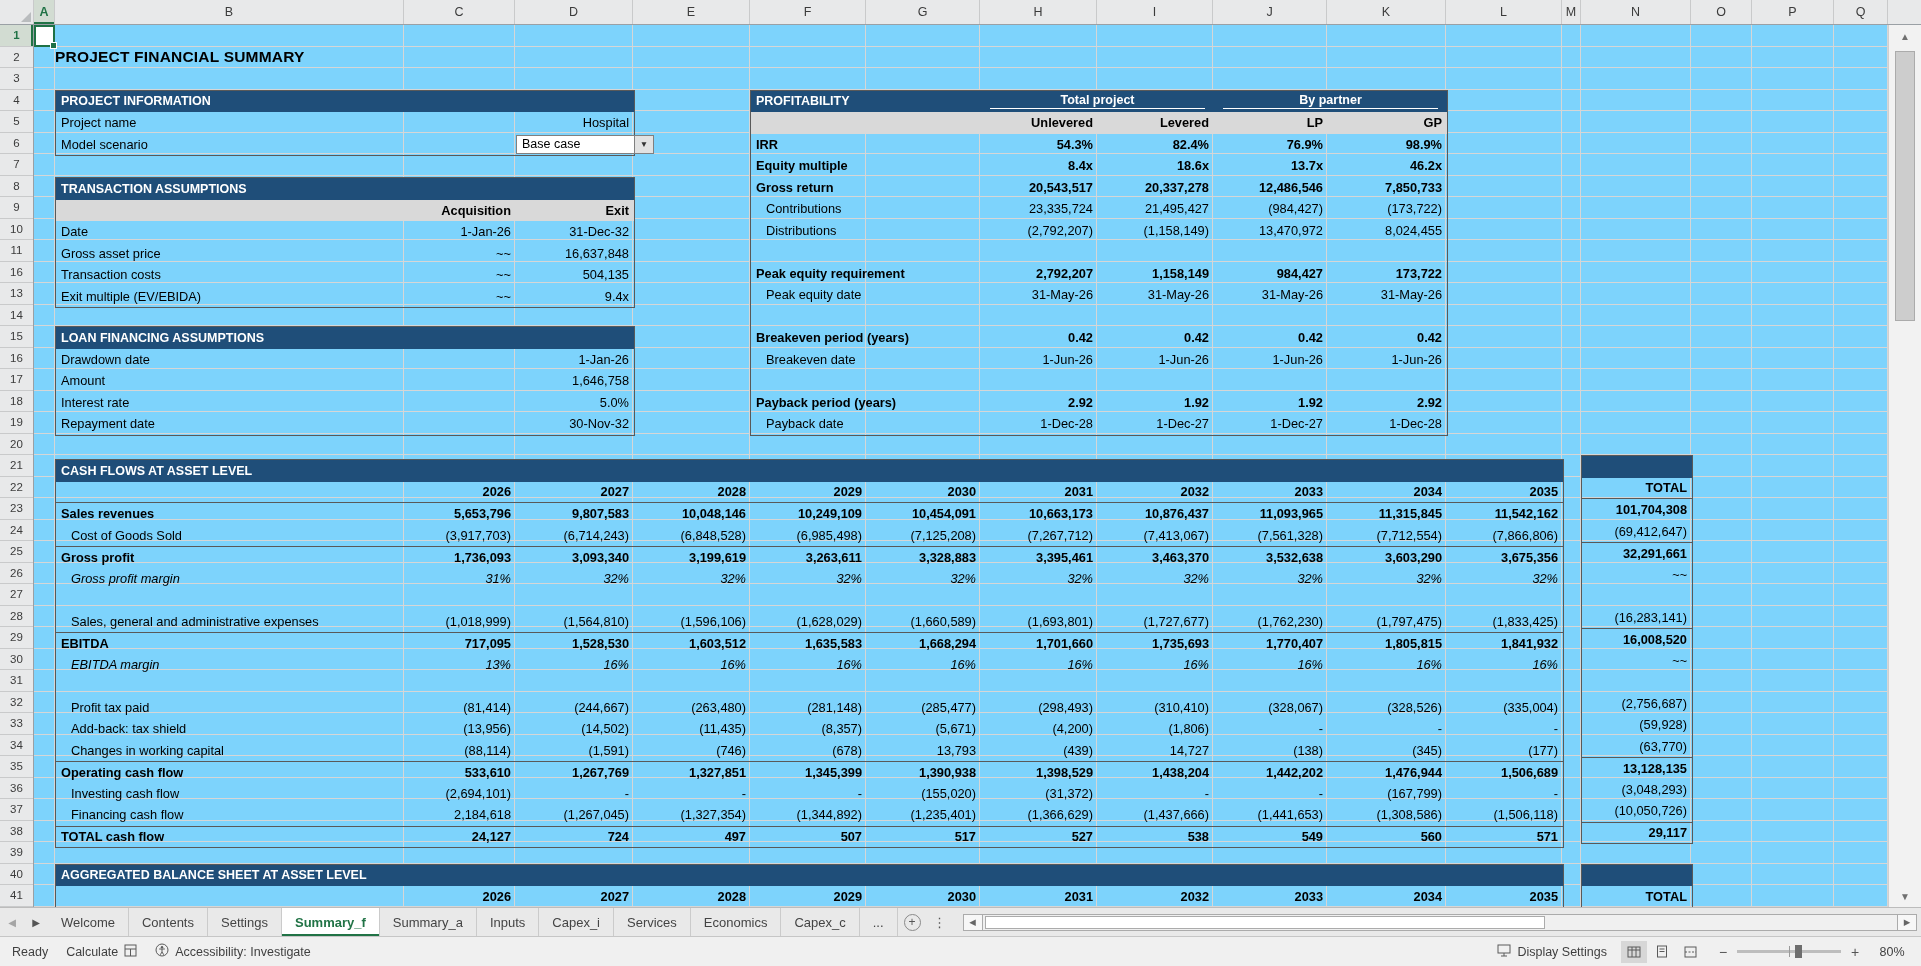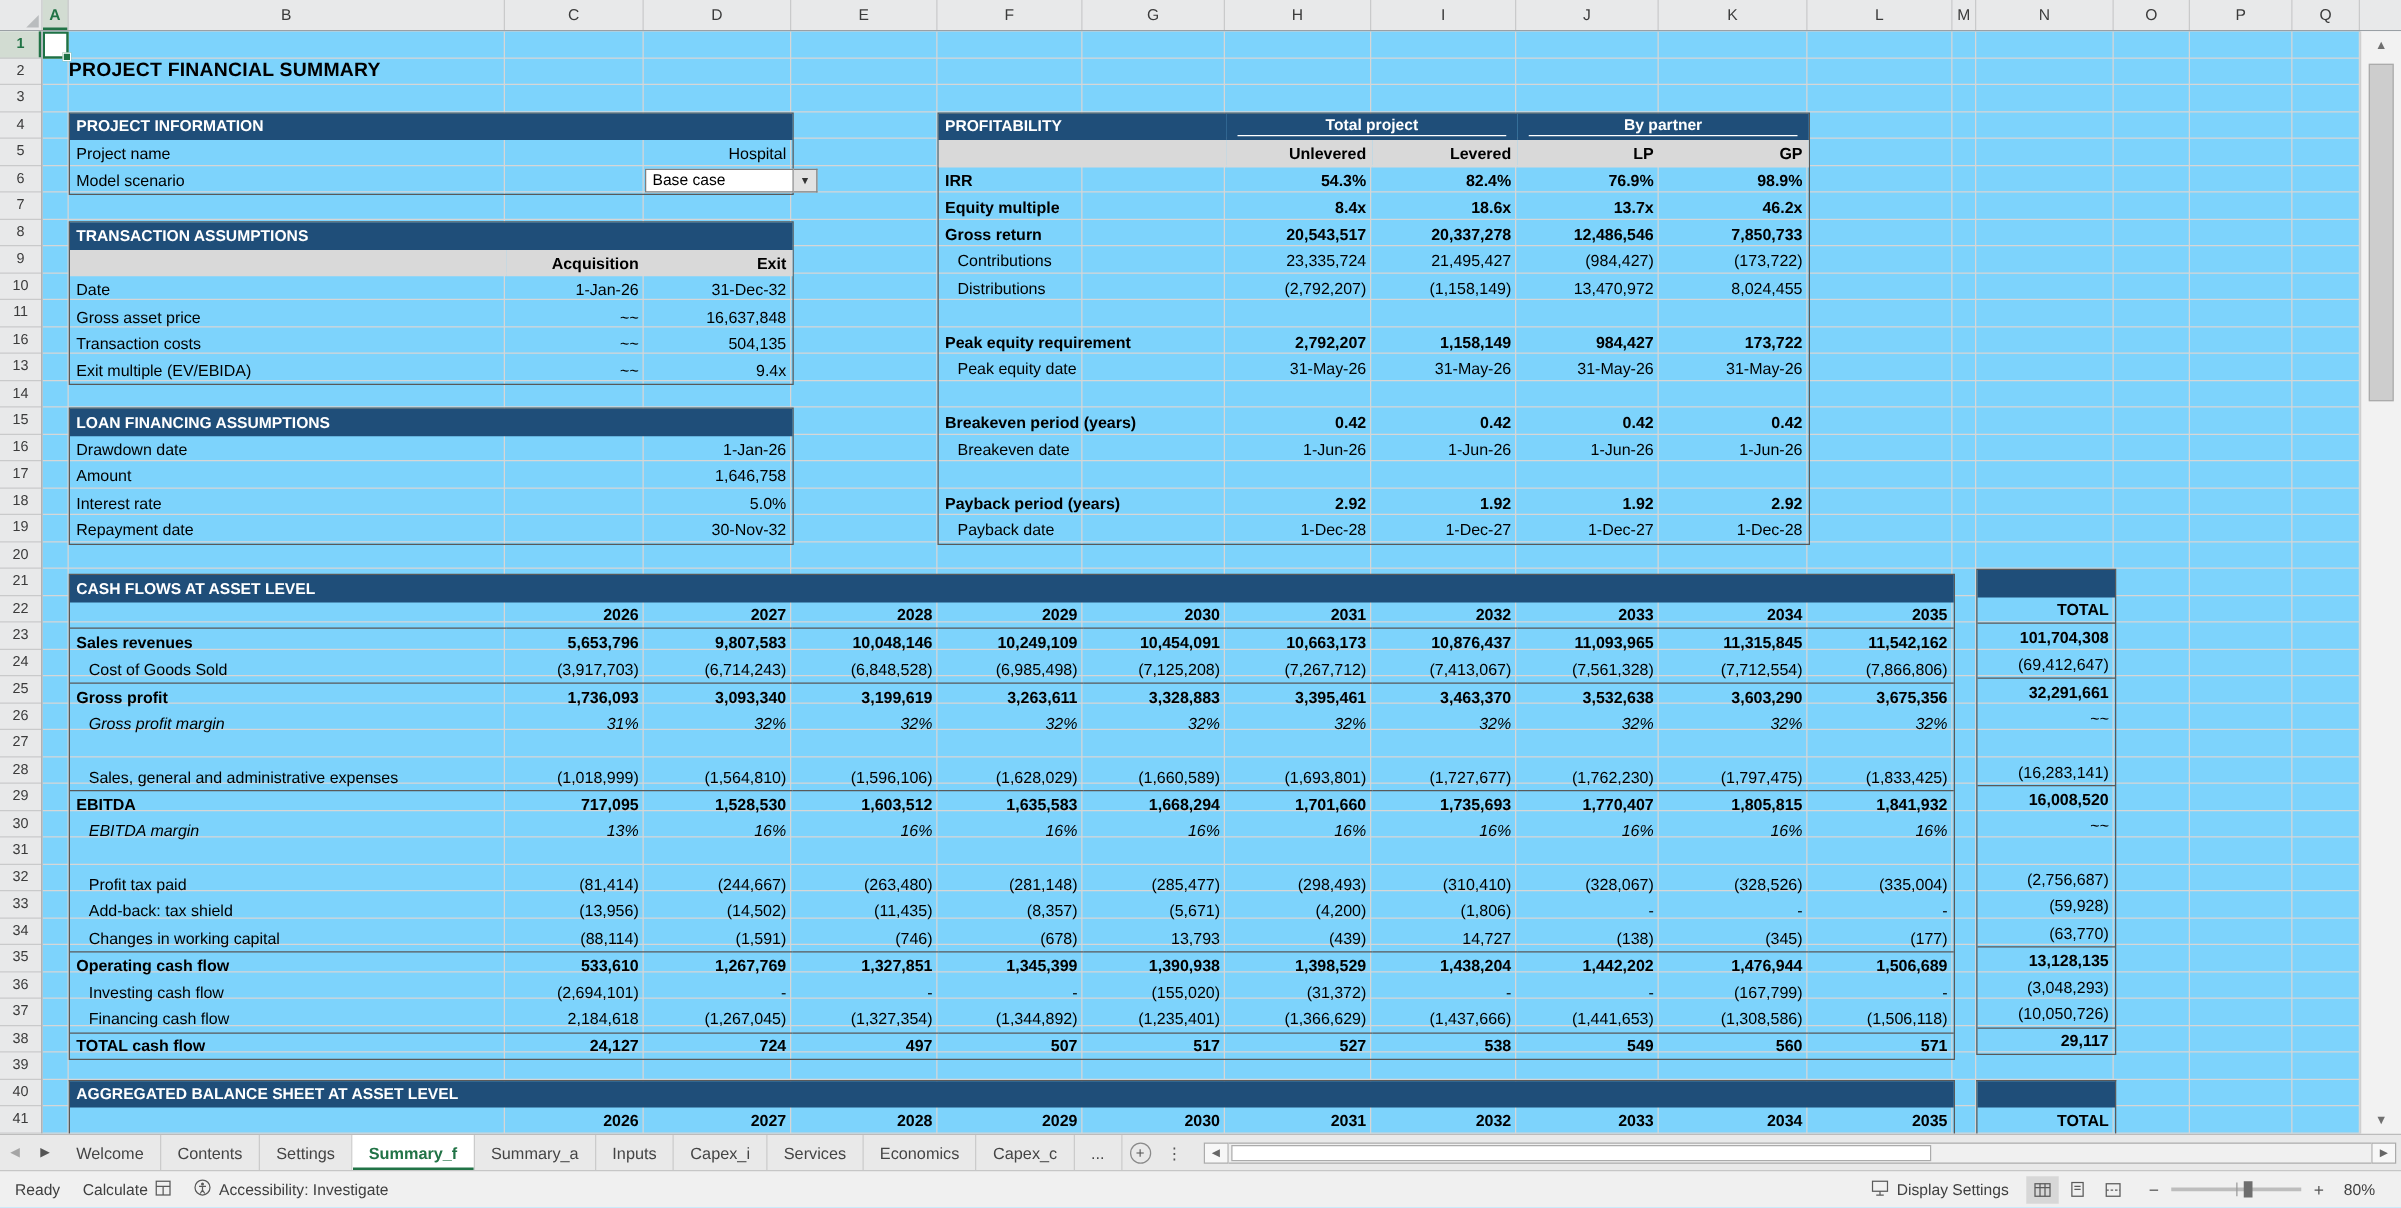--- a/index.html
+++ b/index.html
@@ -69,21 +69,21 @@
   #statusbar{position:absolute;left:0;top:936px;width:1921px;height:30px;background:#F0F0F0;border-top:1px solid #C6C6C6;display:flex;align-items:center;font-size:12.5px;color:#3f3f3f;z-index:7;padding:0 12px;gap:18px}
   .sb-item{display:flex;align-items:center;gap:6px;white-space:nowrap}
   .sb-right{margin-left:auto;display:flex;align-items:center;gap:14px}
   .vbtn{width:26px;height:22px;display:flex;align-items:center;justify-content:center}
   .vbtn.active{background:#D7D7D7}
   .zoomwrap{display:flex;align-items:center;gap:8px}
   .zbtn{font-size:14px;color:#555;width:12px;text-align:center}
   .ztrack{width:104px;height:3px;background:#BDBDBD;position:relative}
   .ztick{position:absolute;left:50%;top:-4px;width:1px;height:11px;background:#9a9a9a}
   .zthumb{position:absolute;left:58px;top:-5px;width:7px;height:13px;background:#6e6e6e}
-  .zpct{min-width:34px;text-align:left}
+  .zpct{min-width:34px;text-align:center}
 </style>
 </head>
 <body>
 
 <div id="colHdrs">
   <div class="corner"></div>
 
 <div class="ch sel" style="width: 21px;">A</div>
     <div class="ch" style="width: 349px;">B</div>
     <div class="ch" style="width: 111px;">C</div>

